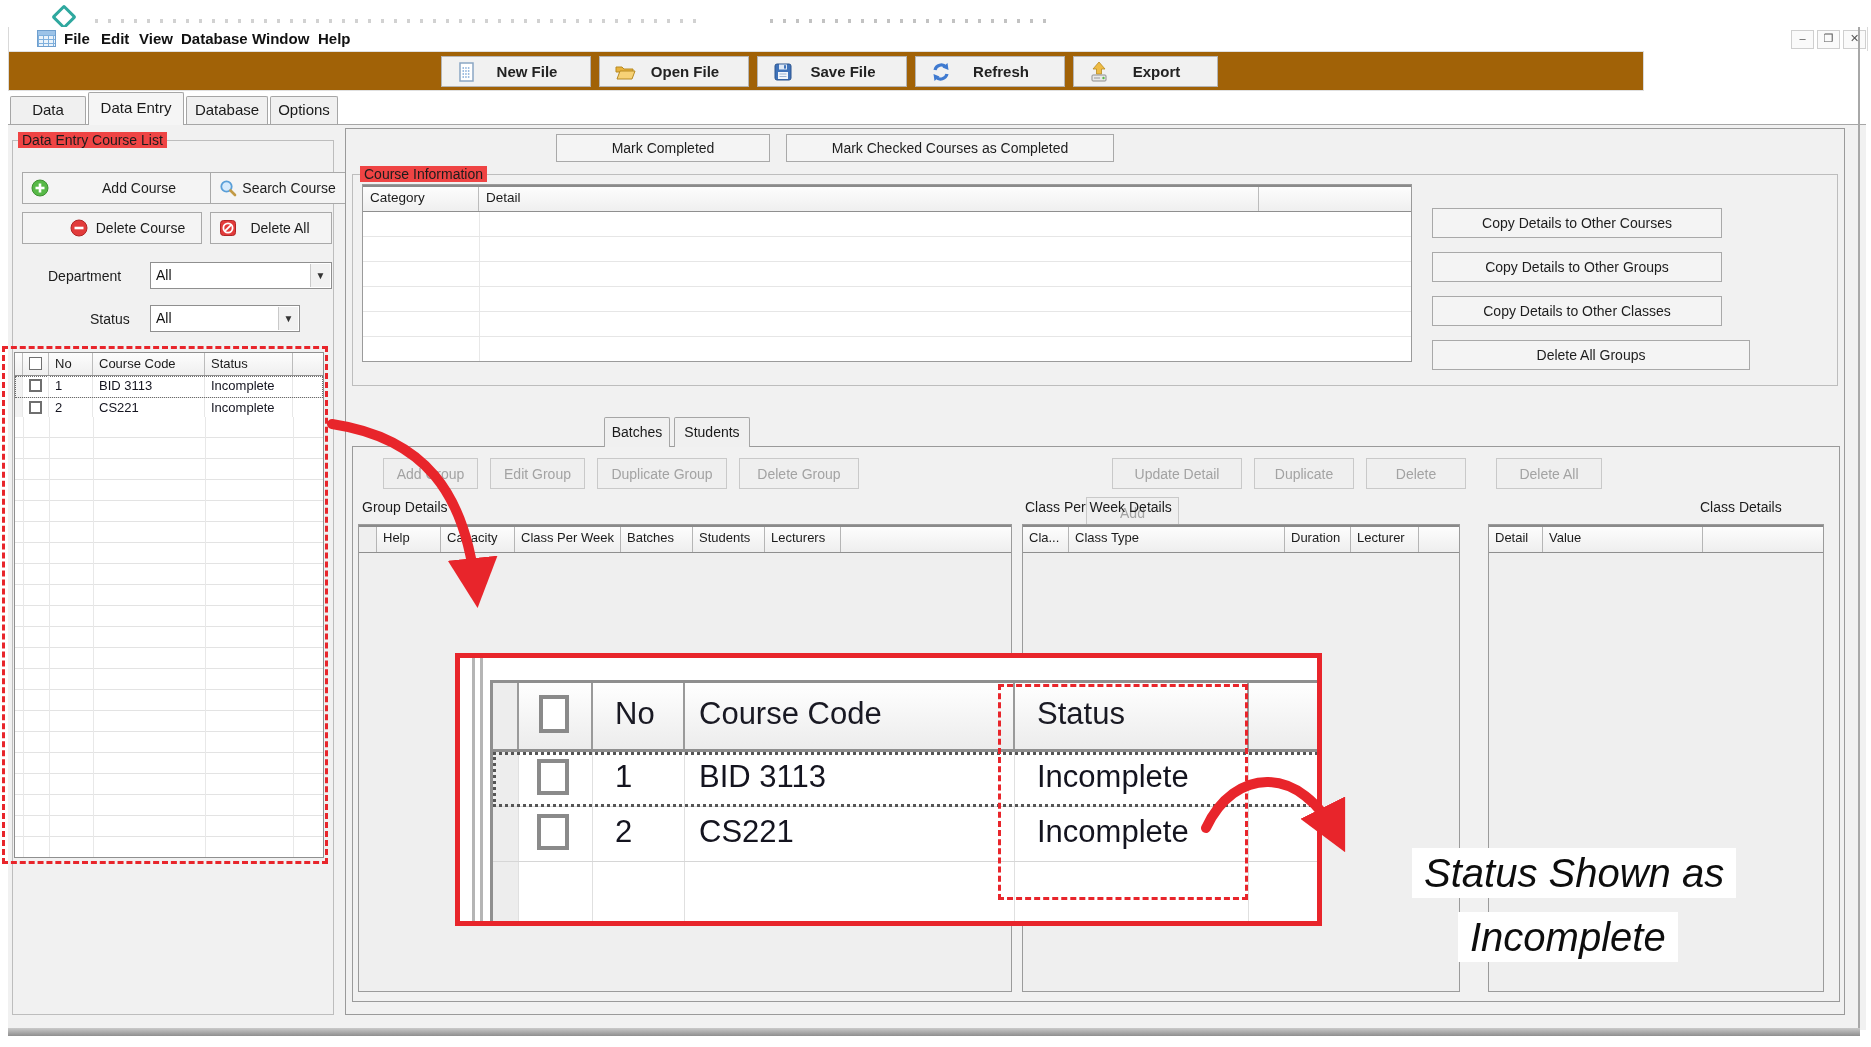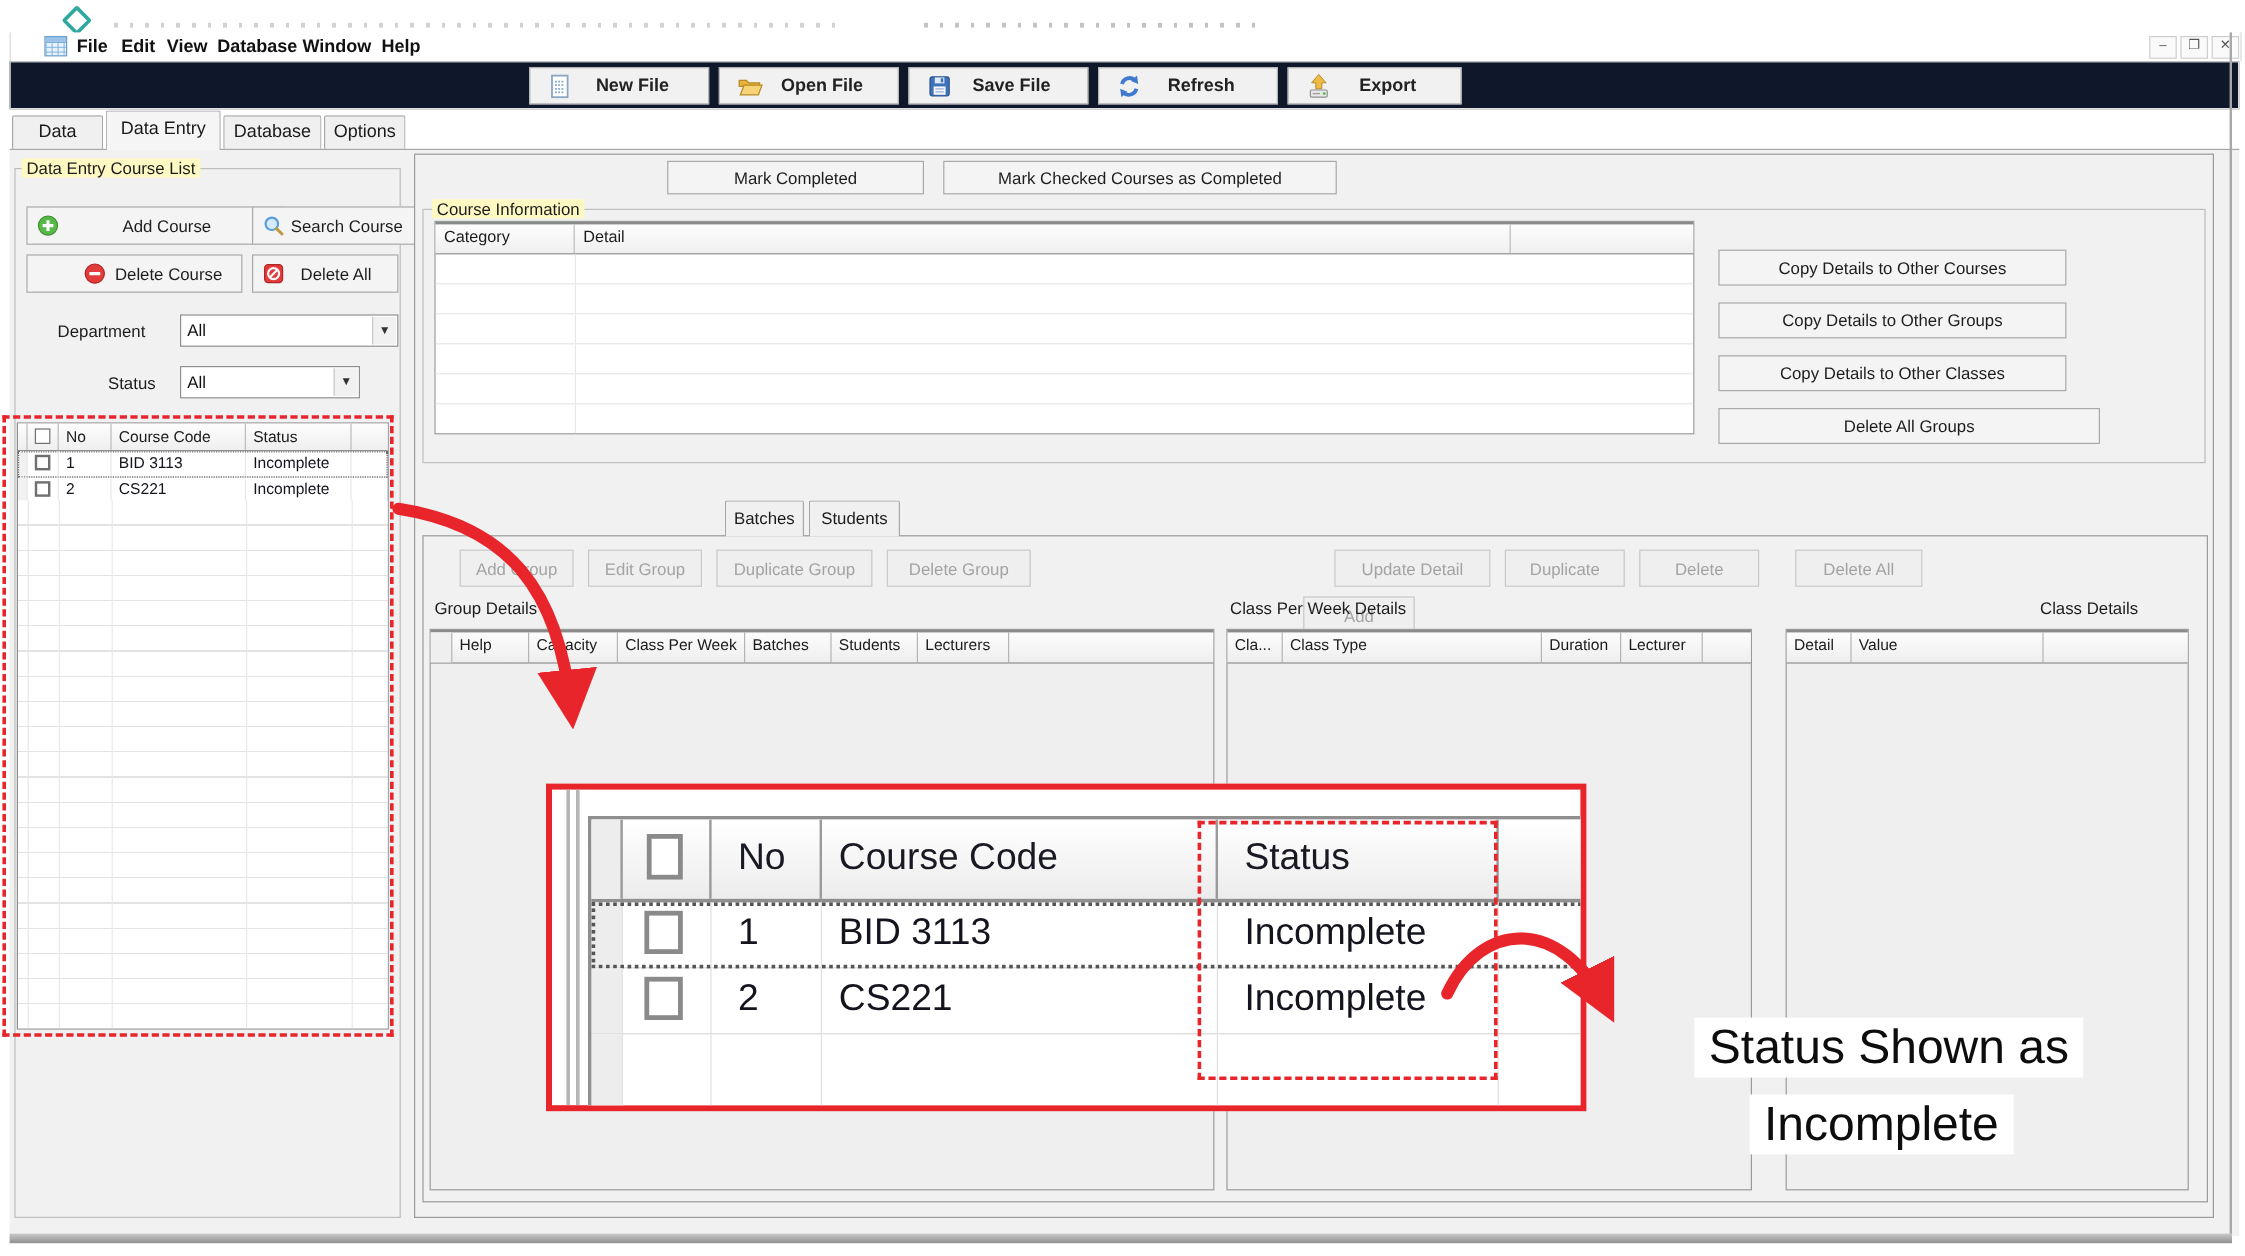--- a/index.html
+++ b/index.html
@@ -16,35 +16,35 @@
   .menubar{left:8px;top:27px;width:1858px;height:24px;background:#fff;border-left:1px solid #d9d9d9;border-right:1px solid #d9d9d9;}
   .menu-item{position:absolute;top:2px;height:20px;line-height:20px;font-size:15px;font-weight:700;color:#111;}
   .menu-icon{position:absolute;left:28px;top:3px;width:17px;height:15px;border:1px solid #6f9fce;background:
      linear-gradient(#9cc3e8 0 4px,transparent 4px),
      linear-gradient(#7fb0dd 1px,transparent 1px),
      linear-gradient(90deg,#7fb0dd 1px,transparent 1px);
      background-size:100% 100%,5px 4px,5px 4px;background-color:#eaf3fb;}
   .winbtn{position:absolute;top:3px;width:21px;height:17px;border:1px solid #cfcfcf;background:#fafafa;
      font-size:11px;line-height:15px;text-align:center;color:#555;}
   
-  .toolbar{left:8px;top:51px;width:1858px;height:40px;background:#0f172a;
+  .toolbar{left:8px;top:51px;width:1636px;height:40px;background:#a16207;
      border:1px solid #e0e0e0;border-left:1px solid #d9d9d9;border-right:1px solid #d9d9d9;box-sizing:border-box;}
   .tbtn{position:absolute;top:4px;height:31px;width:150px;border:1px solid #b5b5b5;background:#f1f1f1;
      display:flex;align-items:center;box-sizing:border-box;}
   .tbtn .ticon{margin-left:14px;width:22px;height:22px;flex:0 0 22px;}
   .tbtn .tlabel{flex:1;text-align:center;font-size:15px;font-weight:700;color:#222;padding-right:14px;}
   
   .maintab{position:absolute;top:96px;height:28px;background:#f0f0f0;border:1px solid #a6a6a6;border-bottom:none;
      box-sizing:border-box;text-align:center;font-size:15px;line-height:26px;border-radius:2px 2px 0 0;}
   .maintab.sel{top:92px;height:33px;background:#f5f5f5;line-height:30px;z-index:5;}
   .content-top-line{left:8px;top:124px;width:1858px;height:1px;background:#a6a6a6;}
   .content-bg{left:8px;top:125px;width:1858px;height:905px;background:#f1f1f1;}
   
   .gbox{border:1px solid #bdbdbd;box-sizing:border-box;}
-  .gbox-label{position:absolute;background:#fef9c3;padding:0 4px;font-size:14px;color:#1c1c1c;line-height:16px;}
+  .gbox-label{position:absolute;background:#ef4444;padding:0 4px;font-size:14px;color:#1c1c1c;line-height:16px;}
   
   .btn{position:absolute;border:1px solid #a9a9a9;background:#f4f4f4;box-sizing:border-box;
      font-size:14px;color:#1d1d1d;display:flex;align-items:center;justify-content:center;}
   .btn.icon-btn{justify-content:flex-start;}
   .btn.icon-btn .blabel{flex:1;text-align:center;padding-right:8px;}
   .btn.disabled{border:1px solid #c9c9c9;background:#efefef;color:#a3a3a3;}
   .bicon{width:18px;height:18px;margin-left:8px;flex:0 0 18px;}
   
   .combo{position:absolute;height:27px;border:1px solid #8f8f8f;background:#fff;box-sizing:border-box;}
   .combo .cval{position:absolute;left:5px;top:4px;font-size:14px;color:#111;}
@@ -85,21 +85,21 @@
   .mag .pline{position:absolute;top:0;bottom:0;width:3px;background:#b5b5b5;}
   .mtable{position:absolute;left:30px;top:22px;width:900px;height:260px;border-left:3px solid #8f8f8f;border-top:3px solid #8f8f8f;background:#fff;box-sizing:border-box;}
   .mhead{display:flex;height:66px;background:linear-gradient(#ffffff,#ececec);border-bottom:3px solid #8f8f8f;}
   .mhc{border-right:2px solid #9a9a9a;box-sizing:border-box;font-size:31px;color:#191923;
        line-height:62px;padding-left:14px;overflow:hidden;white-space:nowrap;}
   .mrow{display:flex;height:54px;border-bottom:1px solid #d6d6d6;position:relative;}
   .mrc{box-sizing:border-box;font-size:31px;color:#14141f;line-height:50px;padding-left:14px;
        border-right:1px solid #e0e0e0;overflow:hidden;white-space:nowrap;}
   .mcb{box-sizing:border-box;border:4px solid #8a8a8a;background:#fff;}
   .ann-line{position:absolute;background:#fff;color:#0d0d0d;font-size:40px;line-height:46px;
-      padding:2px 12px;white-space:nowrap;z-index:60;}
+      padding:2px 12px;white-space:nowrap;z-index:60;font-style:italic;}
   .svg-overlay{position:absolute;left:0;top:0;z-index:55;pointer-events:none;}
   
   .win-right{left:1858px;top:27px;width:2px;height:1006px;background:#a8a8a8;}
   .win-bottom{left:8px;top:1028px;width:1852px;height:8px;background:linear-gradient(#c9c9c9,#8f8f8f);}
   .panel-border{border:1px solid #9a9a9a;box-sizing:border-box;}
 </style>
 </head>
 <body>
 
 <div class="stage">

